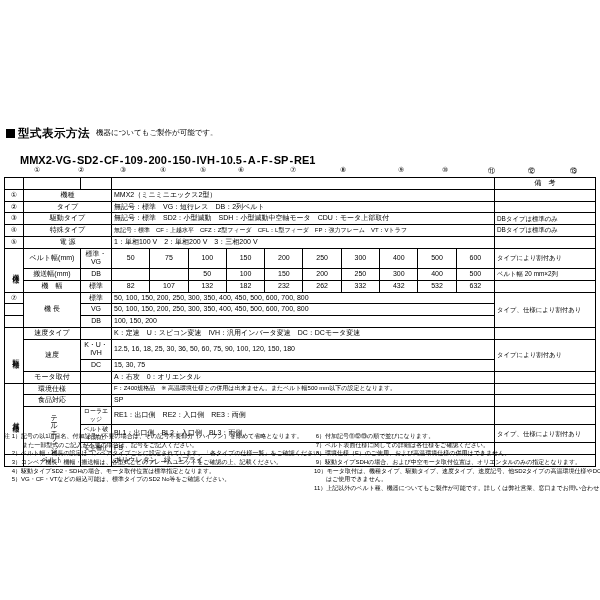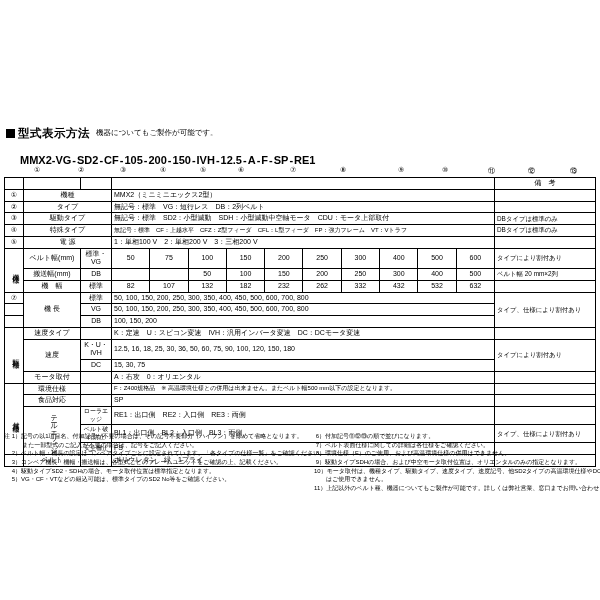--- a/index.html
+++ b/index.html
@@ -87,29 +87,29 @@
 
   <div class="codeline" id="codeline">
       <span class="seg">MMX2-</span>
       <span class="seg">VG</span>
       <span class="dash">-</span>
       <span class="seg">SD2</span>
       <span class="dash">-</span>
       <span class="seg">CF</span>
       <span class="dash">-</span>
       <span class="seg">1</span>
-      <span class="seg">05</span>
+      <span class="seg">09</span>
       <span class="dash">-</span>
       <span class="seg">200</span>
       <span class="dash">-</span>
       <span class="seg">150</span>
       <span class="dash">-</span>
       <span class="seg">IVH</span>
       <span class="dash">-</span>
-      <span class="seg">12.5</span>
+      <span class="seg">10.5</span>
       <span class="dash">-</span>
       <span class="seg">A</span>
       <span class="dash">-</span>
       <span class="seg">F</span>
       <span class="dash">-</span>
       <span class="seg">SP</span>
       <span class="dash">-</span>
       <span class="seg">RE1</span>
     </div>
 

